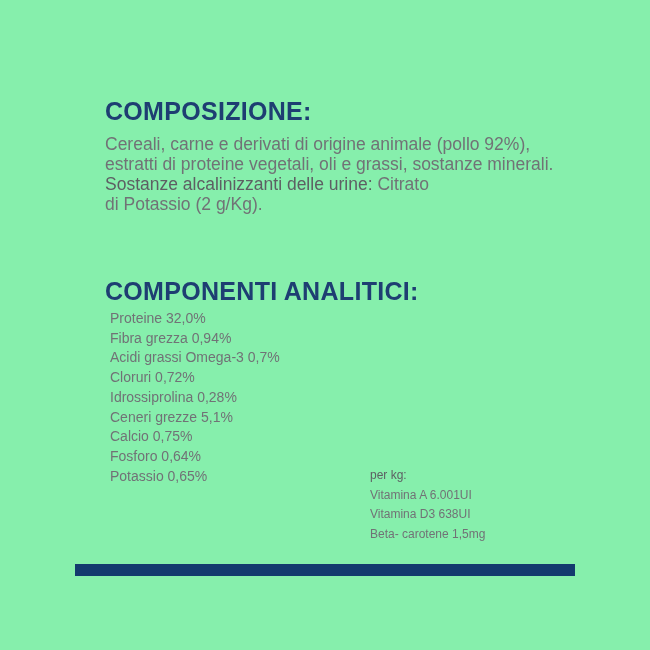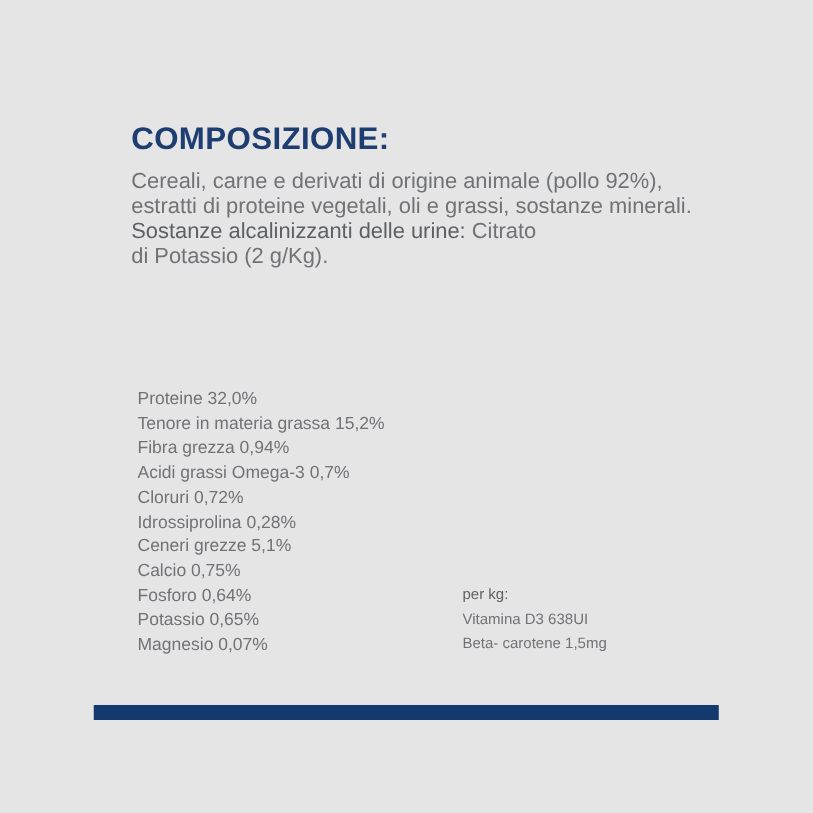--- a/index.html
+++ b/index.html
@@ -5,21 +5,21 @@
   * { margin: 0; padding: 0; box-sizing: border-box; }
   html, body { background: #ffffff; }
   body {
     width: 650px; height: 650px;
     font-family: "Liberation Sans", sans-serif;
     overflow: hidden;
   }
   .canvas {
     position: relative;
     width: 650px; height: 650px;
-    background: #e5e5e5;
+    background: #86efac;
   }
   .section-heading {
     position: absolute;
     left: 105px;
     color: #1e3e72;
     font-size: 25px;
     font-weight: bold;
     letter-spacing: 0.3px;
     line-height: 28px;
     white-space: nowrap;
@@ -76,36 +76,36 @@
 
   <div id="composition-body" class="body-text">
     <span>Cereali, carne e derivati di origine animale (pollo 92%), estratti di proteine vegetali, oli e grassi, sostanze minerali.</span>
     <div>
       <span class="bold-gray">Sostanze alcalinizzanti delle urine:</span>
       <span>Citrato</span><br>
       <span>di Potassio (2 g/Kg).</span>
     </div>
   </div>
 
+  <h1 id="analytical-heading" class="section-heading">COMPONENTI ANALITICI:</h1>
 
   <div id="analytical-list">
     <div>Proteine 32,0%</div>
-    <div>Tenore in materia grassa 15,2%</div>
     <div>Fibra grezza 0,94%</div>
     <div>Acidi grassi Omega-3 0,7%</div>
     <div>Cloruri 0,72%</div>
     <div>Idrossiprolina 0,28%</div>
     <div>Ceneri grezze 5,1%</div>
     <div>Calcio 0,75%</div>
     <div>Fosforo 0,64%</div>
     <div>Potassio 0,65%</div>
-    <div>Magnesio 0,07%</div>
   </div>
 
   <div id="per-kg-block">
     <div class="bold-gray">per kg:</div>
+    <div>Vitamina A 6.001UI</div>
     <div>Vitamina D3 638UI</div>
     <div>Beta- carotene 1,5mg</div>
   </div>
 
   <div class="divider-bar"></div>
 
 </div>
 
 </body></html>

